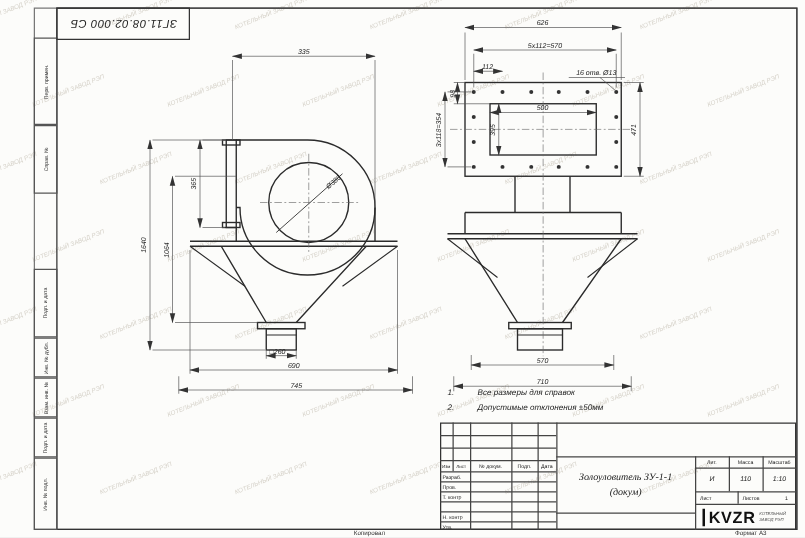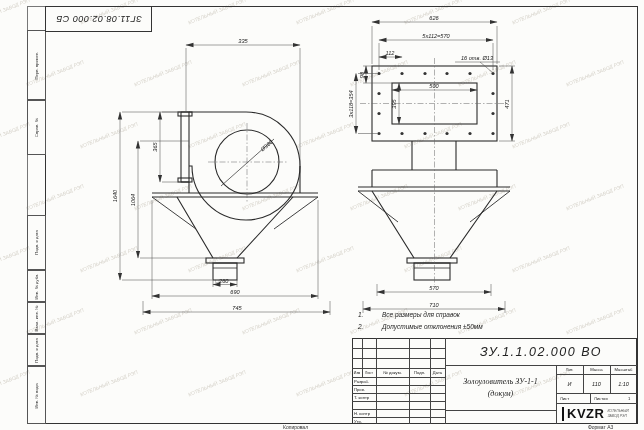--- a/index.html
+++ b/index.html
@@ -264,21 +264,20 @@
   <div class="abs lbl lbl-c" style="left:409px;top:368px;width:21px;height:9px;">Подп.</div>
   <div class="abs lbl lbl-c" style="left:430px;top:368px;width:15px;height:9px;">Дата</div>
 
   <div class="abs lbl" style="left:354px;top:379px;">Разраб.</div>
   <div class="abs lbl" style="left:354px;top:387px;">Пров.</div>
   <div class="abs lbl" style="left:354px;top:395px;">Т. контр</div>
   <div class="abs lbl" style="left:354px;top:411px;">Н. контр</div>
   <div class="abs lbl" style="left:354px;top:418.5px;">Утв.</div>
 
   <div class="abs hl" style="left:445px;top:365px;width:192px;height:1px;"></div>
-  <div class="abs docnum" style="left:445px;top:338px;width:192px;height:27px;">ЗУ.1.1.02.000 ВО</div>
   <div class="abs vl" style="left:556px;top:365px;width:1px;height:59px;"></div>
   <div class="abs hl" style="left:445px;top:410px;width:111px;height:1px;"></div>
   <div class="abs tname" style="left:445px;top:365px;width:111px;height:45px;">
     <span>Золоуловитель ЗУ-1-1</span>
     <span>(докум)</span>
   </div>
 
   <div class="abs vl" style="left:583px;top:365px;width:1px;height:28px;"></div>
   <div class="abs vl" style="left:610px;top:365px;width:1px;height:28px;"></div>
   <div class="abs hl" style="left:556px;top:374px;width:81px;height:1px;"></div>

